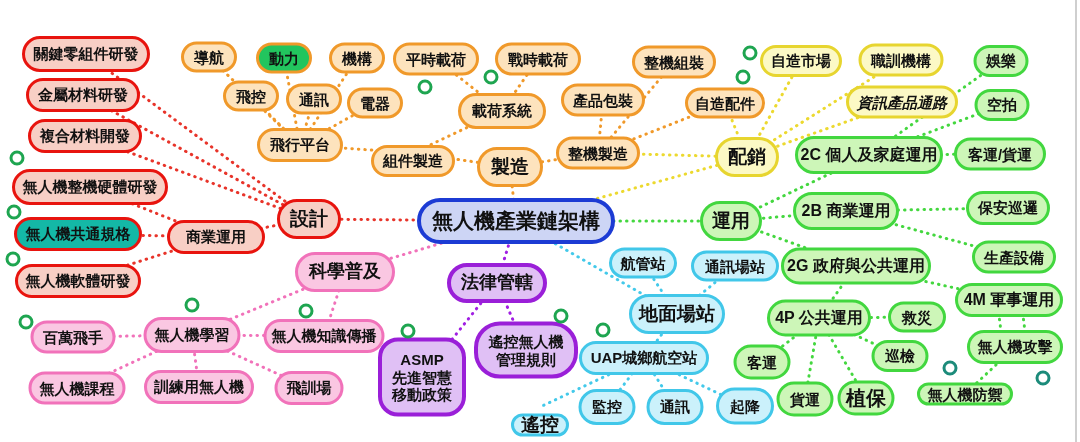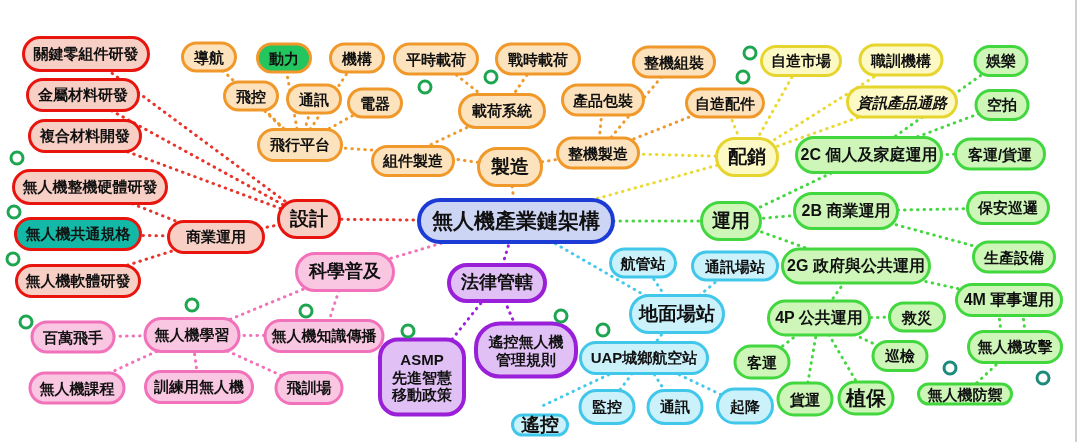--- a/index.html
+++ b/index.html
@@ -131,21 +131,21 @@
     <div class="node" style="left: 846px; top: 211px; width: 106px; height: 38px; background: rgb(205, 246, 184); border: 3px solid rgb(66, 215, 63); border-radius: 19px; font-size: 16px;">2B 商業運用</div>
     <div class="node" style="left: 1008px; top: 208px; width: 84px; height: 34px; background: rgb(205, 246, 184); border: 3px solid rgb(66, 215, 63); border-radius: 17px; font-size: 15px;">保安巡邏</div>
     <div class="node" style="left: 1014px; top: 257px; width: 84px; height: 33px; background: rgb(205, 246, 184); border: 3px solid rgb(66, 215, 63); border-radius: 16.5px; font-size: 15px;">生產設備</div>
     <div class="node" style="left: 856px; top: 266px; width: 150px; height: 37px; background: rgb(205, 246, 184); border: 3px solid rgb(66, 215, 63); border-radius: 18.5px; font-size: 16px;">2G 政府與公共運用</div>
     <div class="node" style="left: 1009px; top: 300px; width: 108px; height: 34px; background: rgb(205, 246, 184); border: 3px solid rgb(66, 215, 63); border-radius: 17px; font-size: 16px;">4M 軍事運用</div>
     <div class="node" style="left: 819px; top: 318px; width: 104px; height: 37px; background: rgb(205, 246, 184); border: 3px solid rgb(66, 215, 63); border-radius: 18.5px; font-size: 16px;">4P 公共運用</div>
     <div class="node" style="left: 917px; top: 317px; width: 58px; height: 31px; background: rgb(205, 246, 184); border: 3px solid rgb(66, 215, 63); border-radius: 15.5px; font-size: 15px;">救災</div>
     <div class="node" style="left: 900px; top: 356px; width: 57px; height: 32px; background: rgb(205, 246, 184); border: 3px solid rgb(66, 215, 63); border-radius: 16px; font-size: 15px;">巡檢</div>
     <div class="node" style="left: 1015px; top: 347px; width: 96px; height: 34px; background: rgb(205, 246, 184); border: 3px solid rgb(66, 215, 63); border-radius: 17px; font-size: 15px;">無人機攻擊</div>
     <div class="node" style="left: 762px; top: 362px; width: 57px; height: 35px; background: rgb(205, 246, 184); border: 3px solid rgb(66, 215, 63); border-radius: 17.5px; font-size: 15px;">客運</div>
-    <div class="node" style="left: 805px; top: 399px; width: 57px; height: 35px; background: rgb(205, 246, 184); border: 3px solid rgb(66, 215, 63); border-radius: 17.5px; font-size: 15px; text-decoration: underline;">貨運</div>
+    <div class="node" style="left: 805px; top: 399px; width: 57px; height: 35px; background: rgb(205, 246, 184); border: 3px solid rgb(66, 215, 63); border-radius: 17.5px; font-size: 15px;">貨運</div>
     <div class="node" style="left: 866px; top: 398px; width: 57px; height: 35px; background: rgb(205, 246, 184); border: 3px solid rgb(66, 215, 63); border-radius: 17.5px; font-size: 20px;">植保</div>
     <div class="node" style="left: 965px; top: 394px; width: 96px; height: 23px; background: rgb(205, 246, 184); border: 3px solid rgb(66, 215, 63); border-radius: 17.5px; font-size: 15px;">無人機防禦</div>
     <div class="node" style="left: 643px; top: 263px; width: 68px; height: 31px; background: rgb(203, 241, 251); border: 3px solid rgb(65, 199, 233); border-radius: 15.5px; font-size: 15px;">航管站</div>
     <div class="node" style="left: 735px; top: 266px; width: 88px; height: 31px; background: rgb(203, 241, 251); border: 3px solid rgb(65, 199, 233); border-radius: 15.5px; font-size: 15px;">通訊場站</div>
     <div class="node" style="left: 677px; top: 314px; width: 96px; height: 40px; background: rgb(203, 241, 251); border: 3px solid rgb(65, 199, 233); border-radius: 20px; font-size: 19px;">地面場站</div>
     <div class="node" style="left: 644px; top: 358px; width: 130px; height: 34px; background: rgb(203, 241, 251); border: 3px solid rgb(65, 199, 233); border-radius: 17px; font-size: 15px;">UAP城鄉航空站</div>
     <div class="node" style="left: 540px; top: 425px; width: 58px; height: 23px; background: rgb(203, 241, 251); border: 3px solid rgb(65, 199, 233); border-radius: 17.5px; font-size: 19px;">遙控</div>
     <div class="node" style="left: 607px; top: 407px; width: 57px; height: 36px; background: rgb(203, 241, 251); border: 3px solid rgb(65, 199, 233); border-radius: 18px; font-size: 15px;">監控</div>
     <div class="node" style="left: 675px; top: 407px; width: 57px; height: 36px; background: rgb(203, 241, 251); border: 3px solid rgb(65, 199, 233); border-radius: 18px; font-size: 15px;">通訊</div>
     <div class="node" style="left: 745px; top: 406px; width: 58px; height: 37px; background: rgb(203, 241, 251); border: 3px solid rgb(65, 199, 233); border-radius: 18.5px; font-size: 15px;">起降</div>

